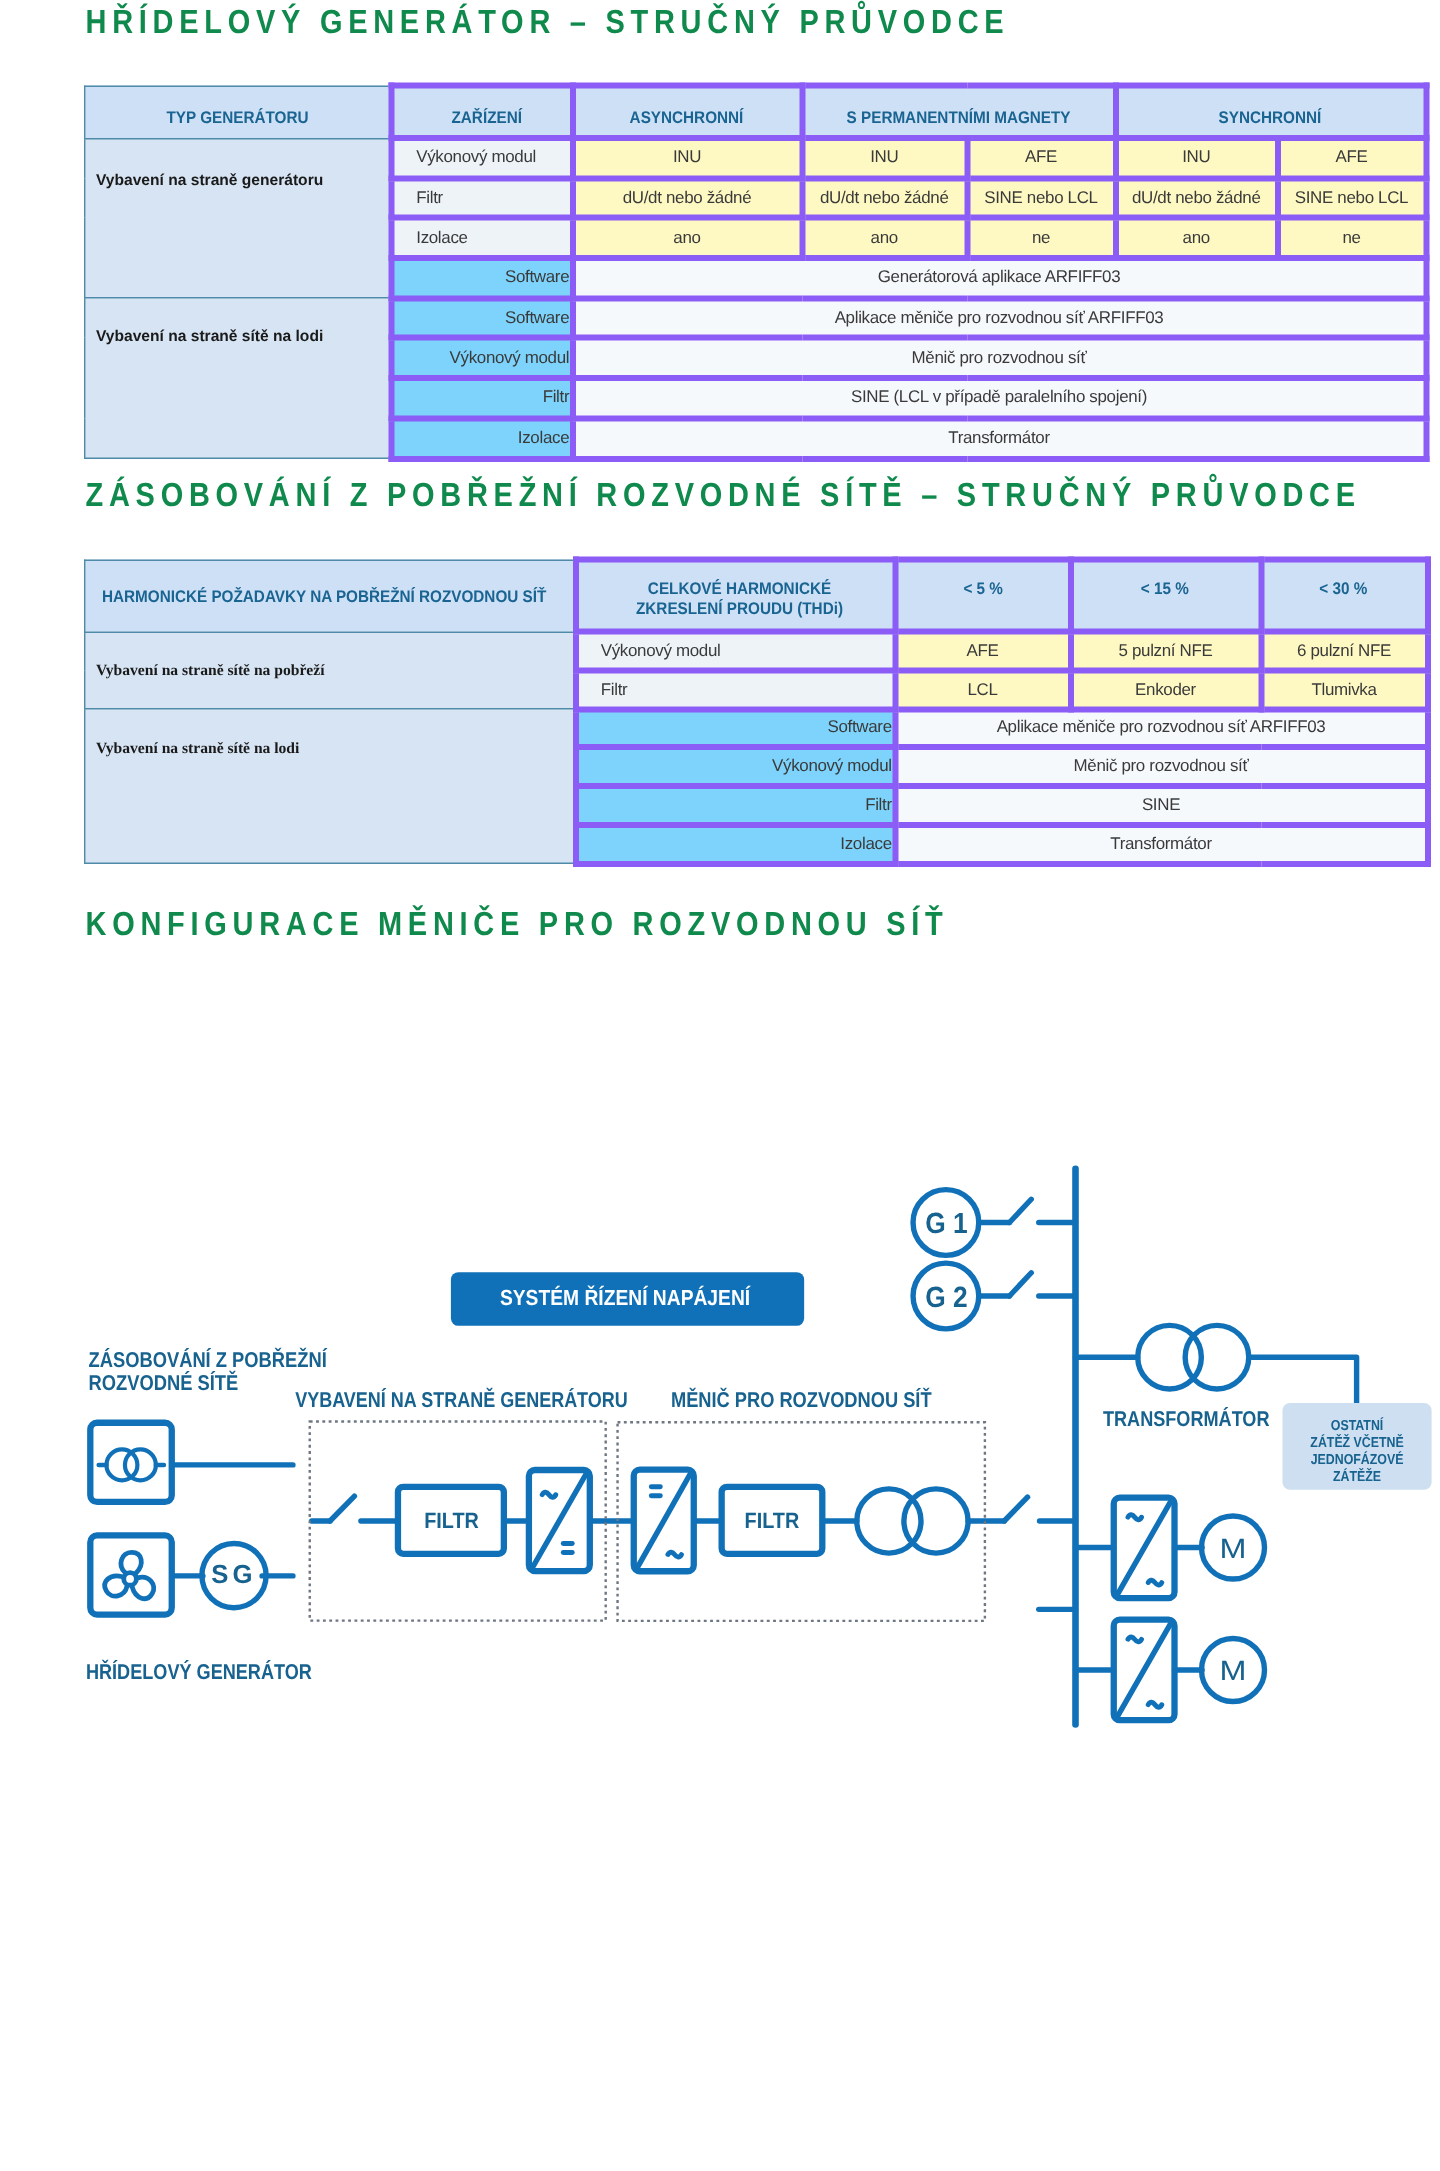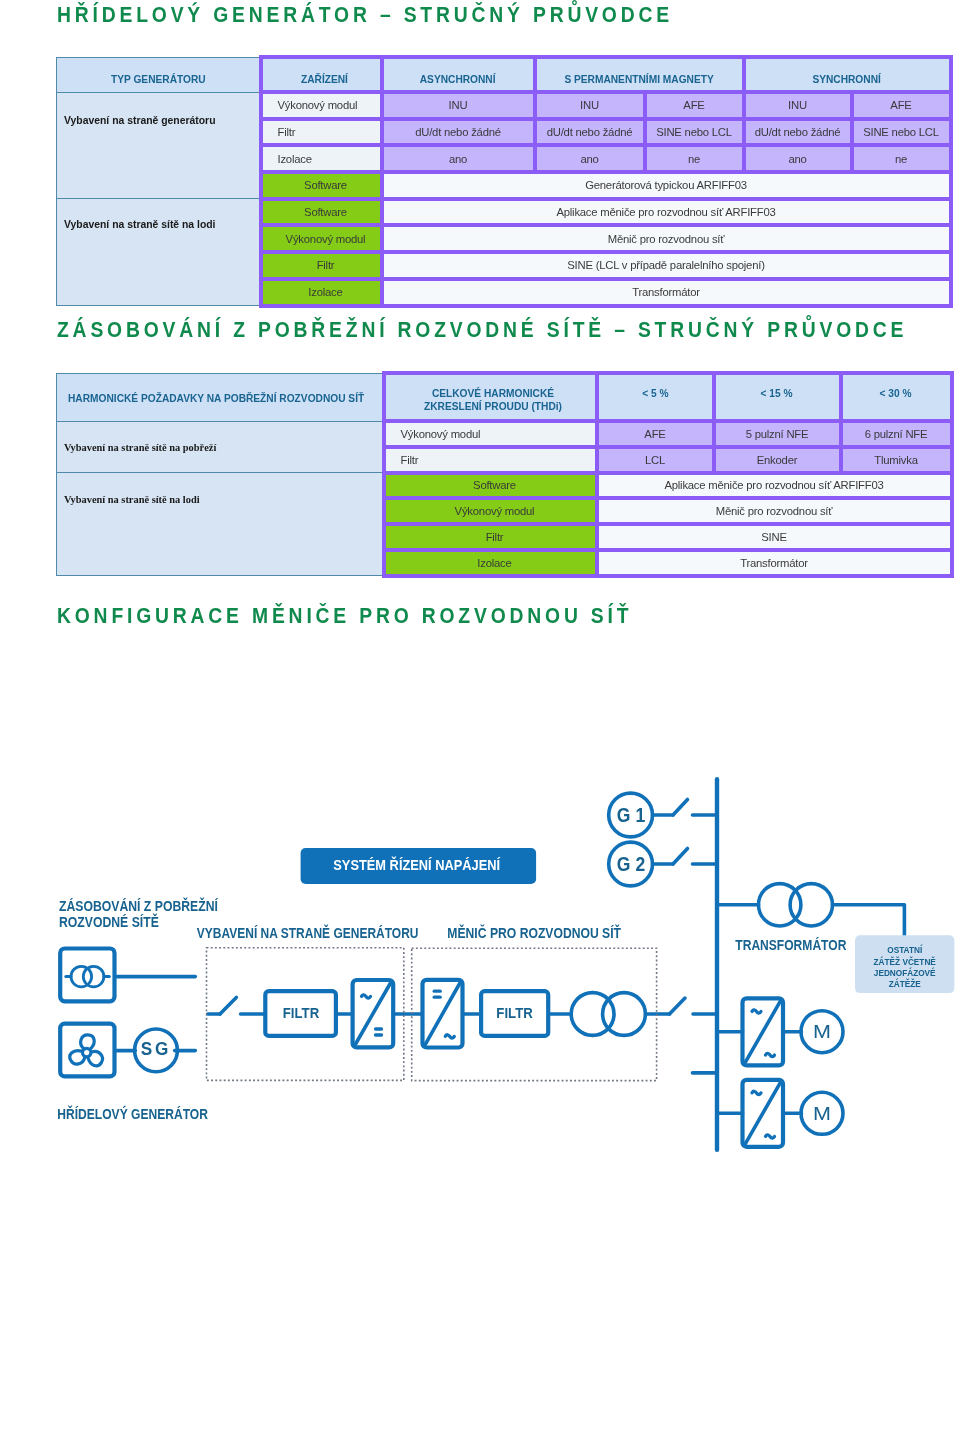--- a/index.html
+++ b/index.html
@@ -18,23 +18,23 @@
   #t2 td.hd .hs{top:-4px;}
   #t2 td.hd.l .hs{top:1px;}
   #t2 td.hd.l2 .hs{top:3px;}
   .tbl td.hd.l .hs{transform-origin:left center;}
   .tbl td.hd.l{text-align:center;padding-left:11px;}
   .tbl td.hd.l2{padding-left:19px;}
   .tbl td.lbl{background:#d6e4f3;color:#1a1a1a;font-weight:bold;font-size:10.4px;letter-spacing:0;text-align:left;padding-left:7px;vertical-align:top;}
   .tbl td.lbl .lblin{position:relative;top:23px;}
   #t2 td.lbl .lblin{top:12px;font-family:Liberation Serif, serif;}
   .tbl td.dev{background:#eef3f8;text-align:left;padding-left:15px;}
-  .tbl td.val{background:#c4b5fd;}
+  .tbl td.val{background:#fef9c3;}
   .tbl td.span{background:#f6f9fc;}
-  .tbl td.dev2{background:#84cc16;text-align:center;padding-left:9px;}
+  .tbl td.dev2{background:#7dd3fc;text-align:right;padding-left:9px;}
   .tbl .outer{border:1.2px solid #4f8ba8;}
 
   .para{position:absolute;font-size:16.2px;color:#3f3f3f;letter-spacing:0.12px;white-space:nowrap;}
   .pageno{position:absolute;color:#1b6fa8;font-weight:normal;font-size:12.3px;letter-spacing:5.2px;margin-top:48px;}
 </style>
 </head>
 <body>
 
 <div class="page">
 
@@ -80,21 +80,21 @@
         <tr>
           <td class="dev" style="height:22.7px">Izolace</td>
           <td class="val" colspan="1">ano</td>
           <td class="val" colspan="1">ano</td>
           <td class="val" colspan="1">ne</td>
           <td class="val" colspan="1">ano</td>
           <td class="val" colspan="1">ne</td>
         </tr>
         <tr>
           <td class="dev2" style="height:22.7px">Software</td>
-          <td class="span" colspan="5">Generátorová typickou ARFIFF03</td>
+          <td class="span" colspan="5">Generátorová aplikace ARFIFF03</td>
         </tr>
         <tr>
           <td class="lbl outer" rowspan="4">
             <div class="lblin" style="top:20px">Vybavení na straně sítě na lodi</div>
           </td>
           <td class="dev2" style="height:22.7px">Software</td>
           <td class="span" colspan="5">Aplikace měniče pro rozvodnou síť ARFIFF03</td>
         </tr>
         <tr>
           <td class="dev2" style="height:22.7px">Výkonový modul</td>

